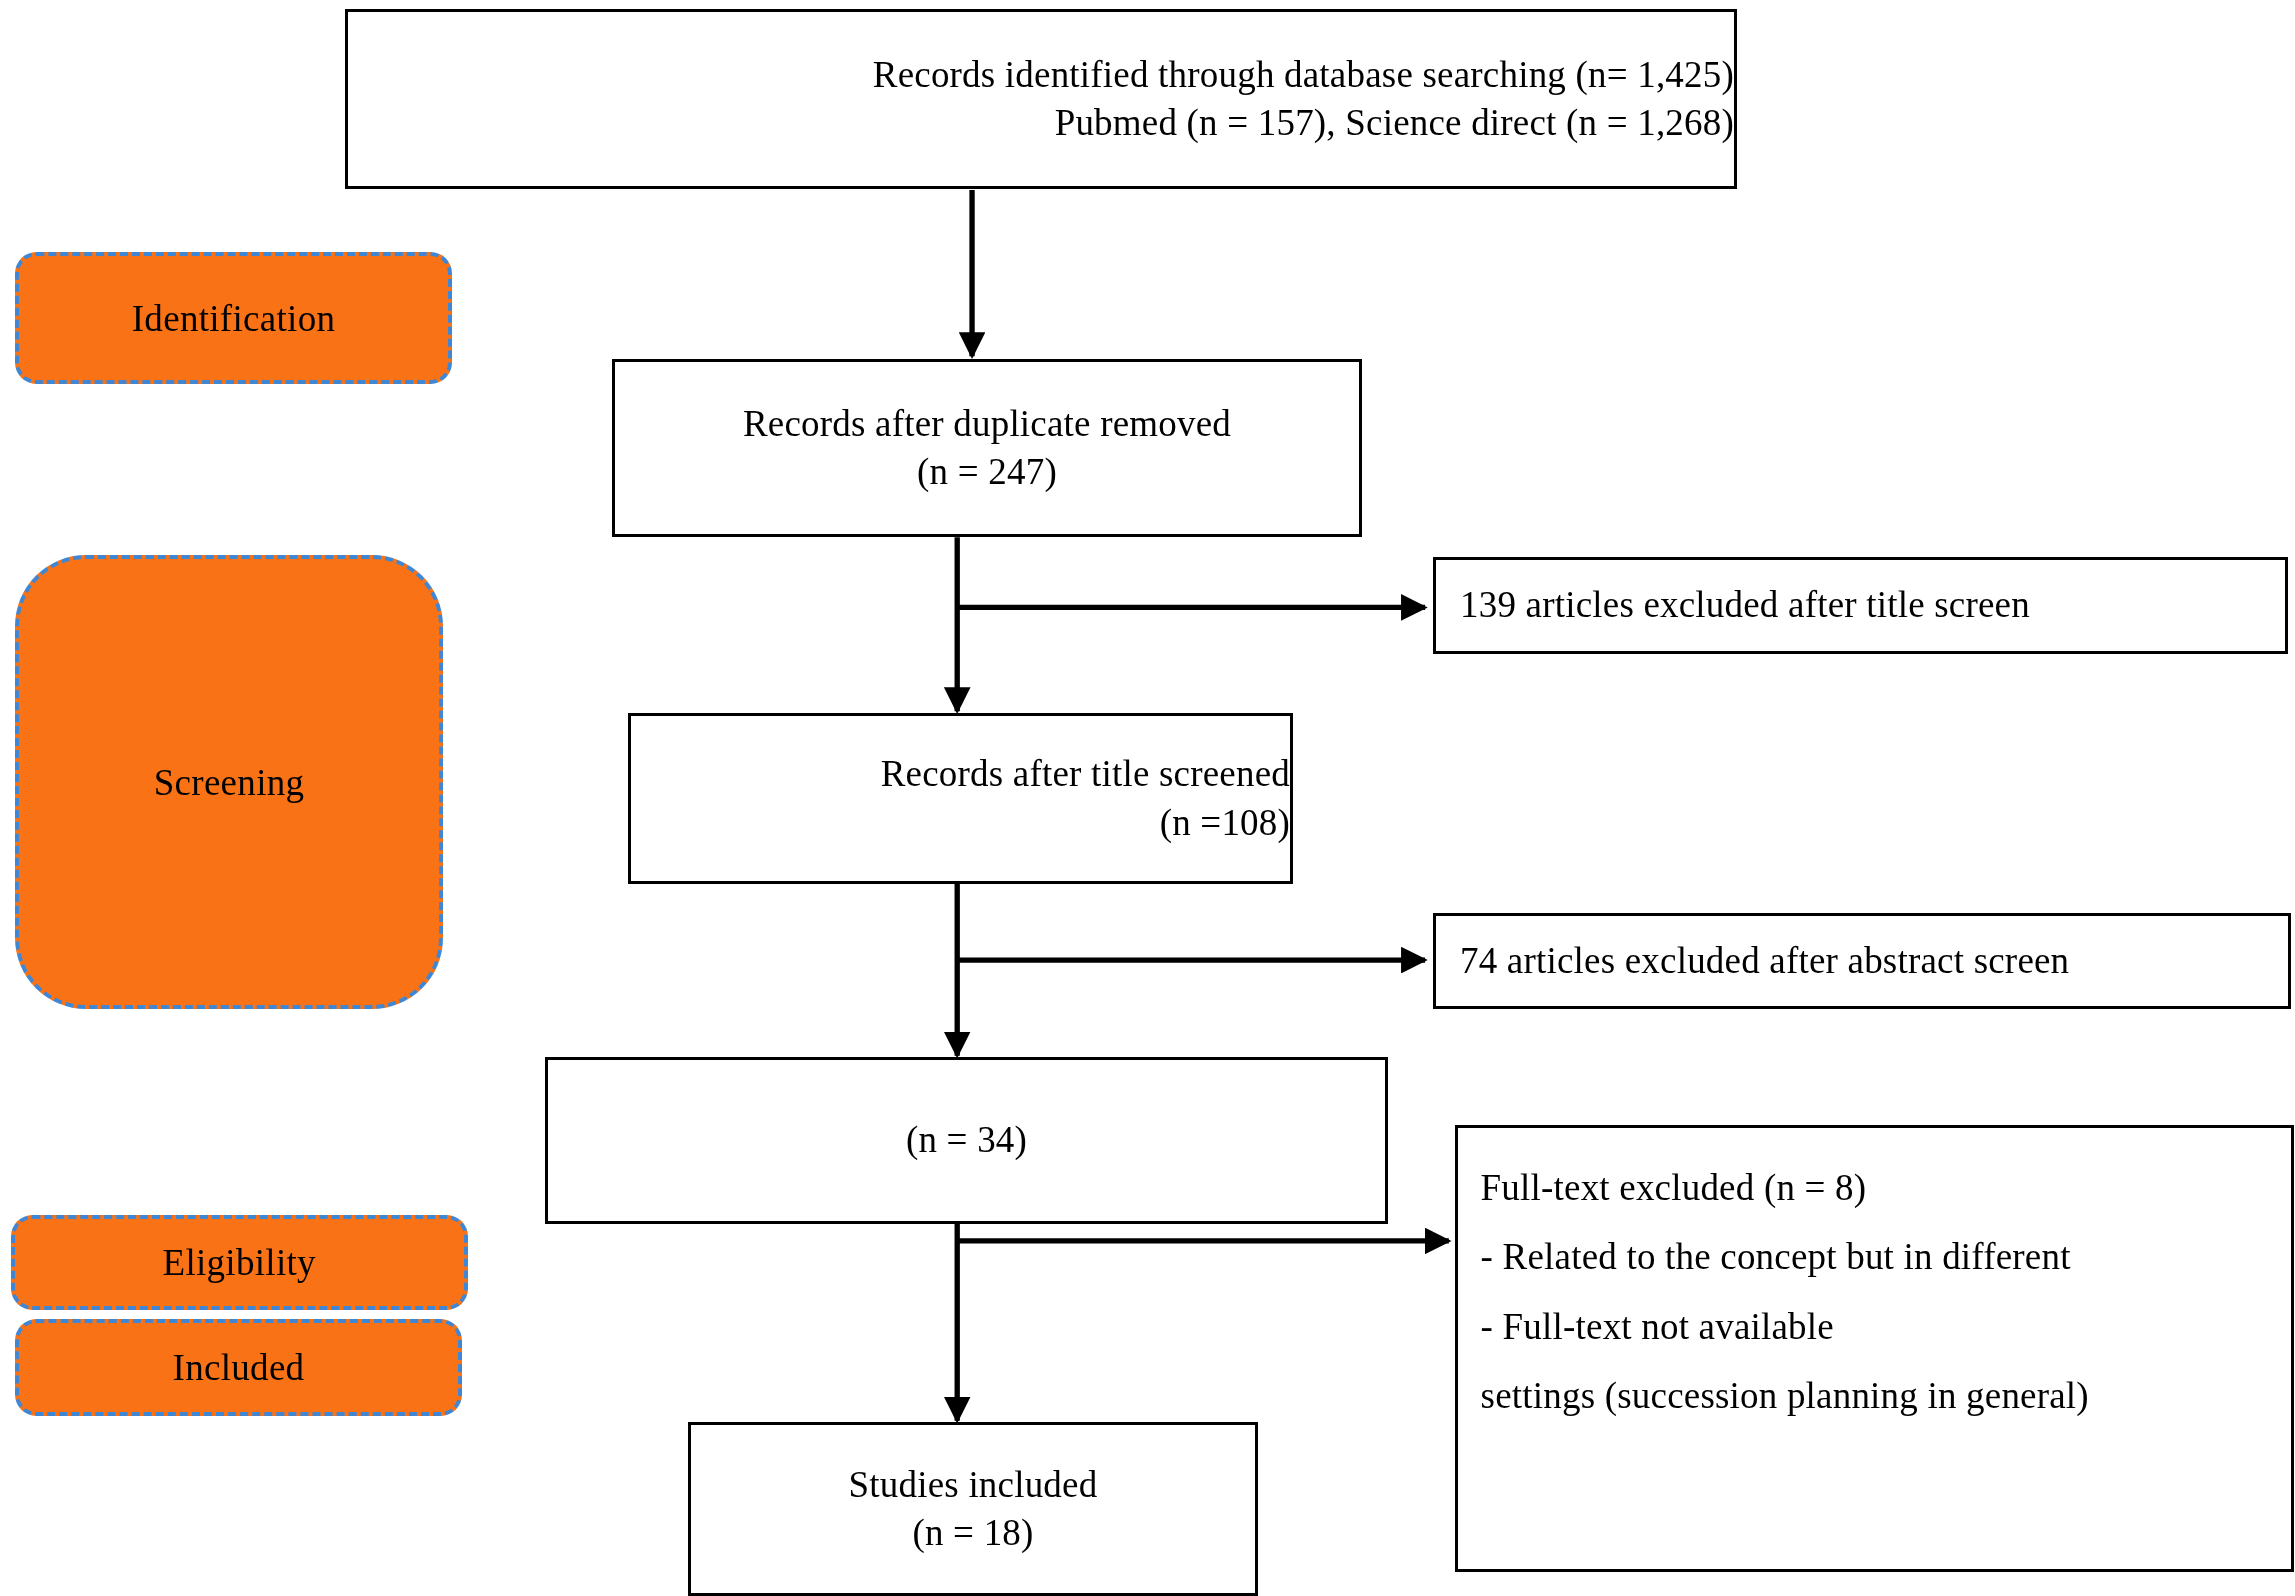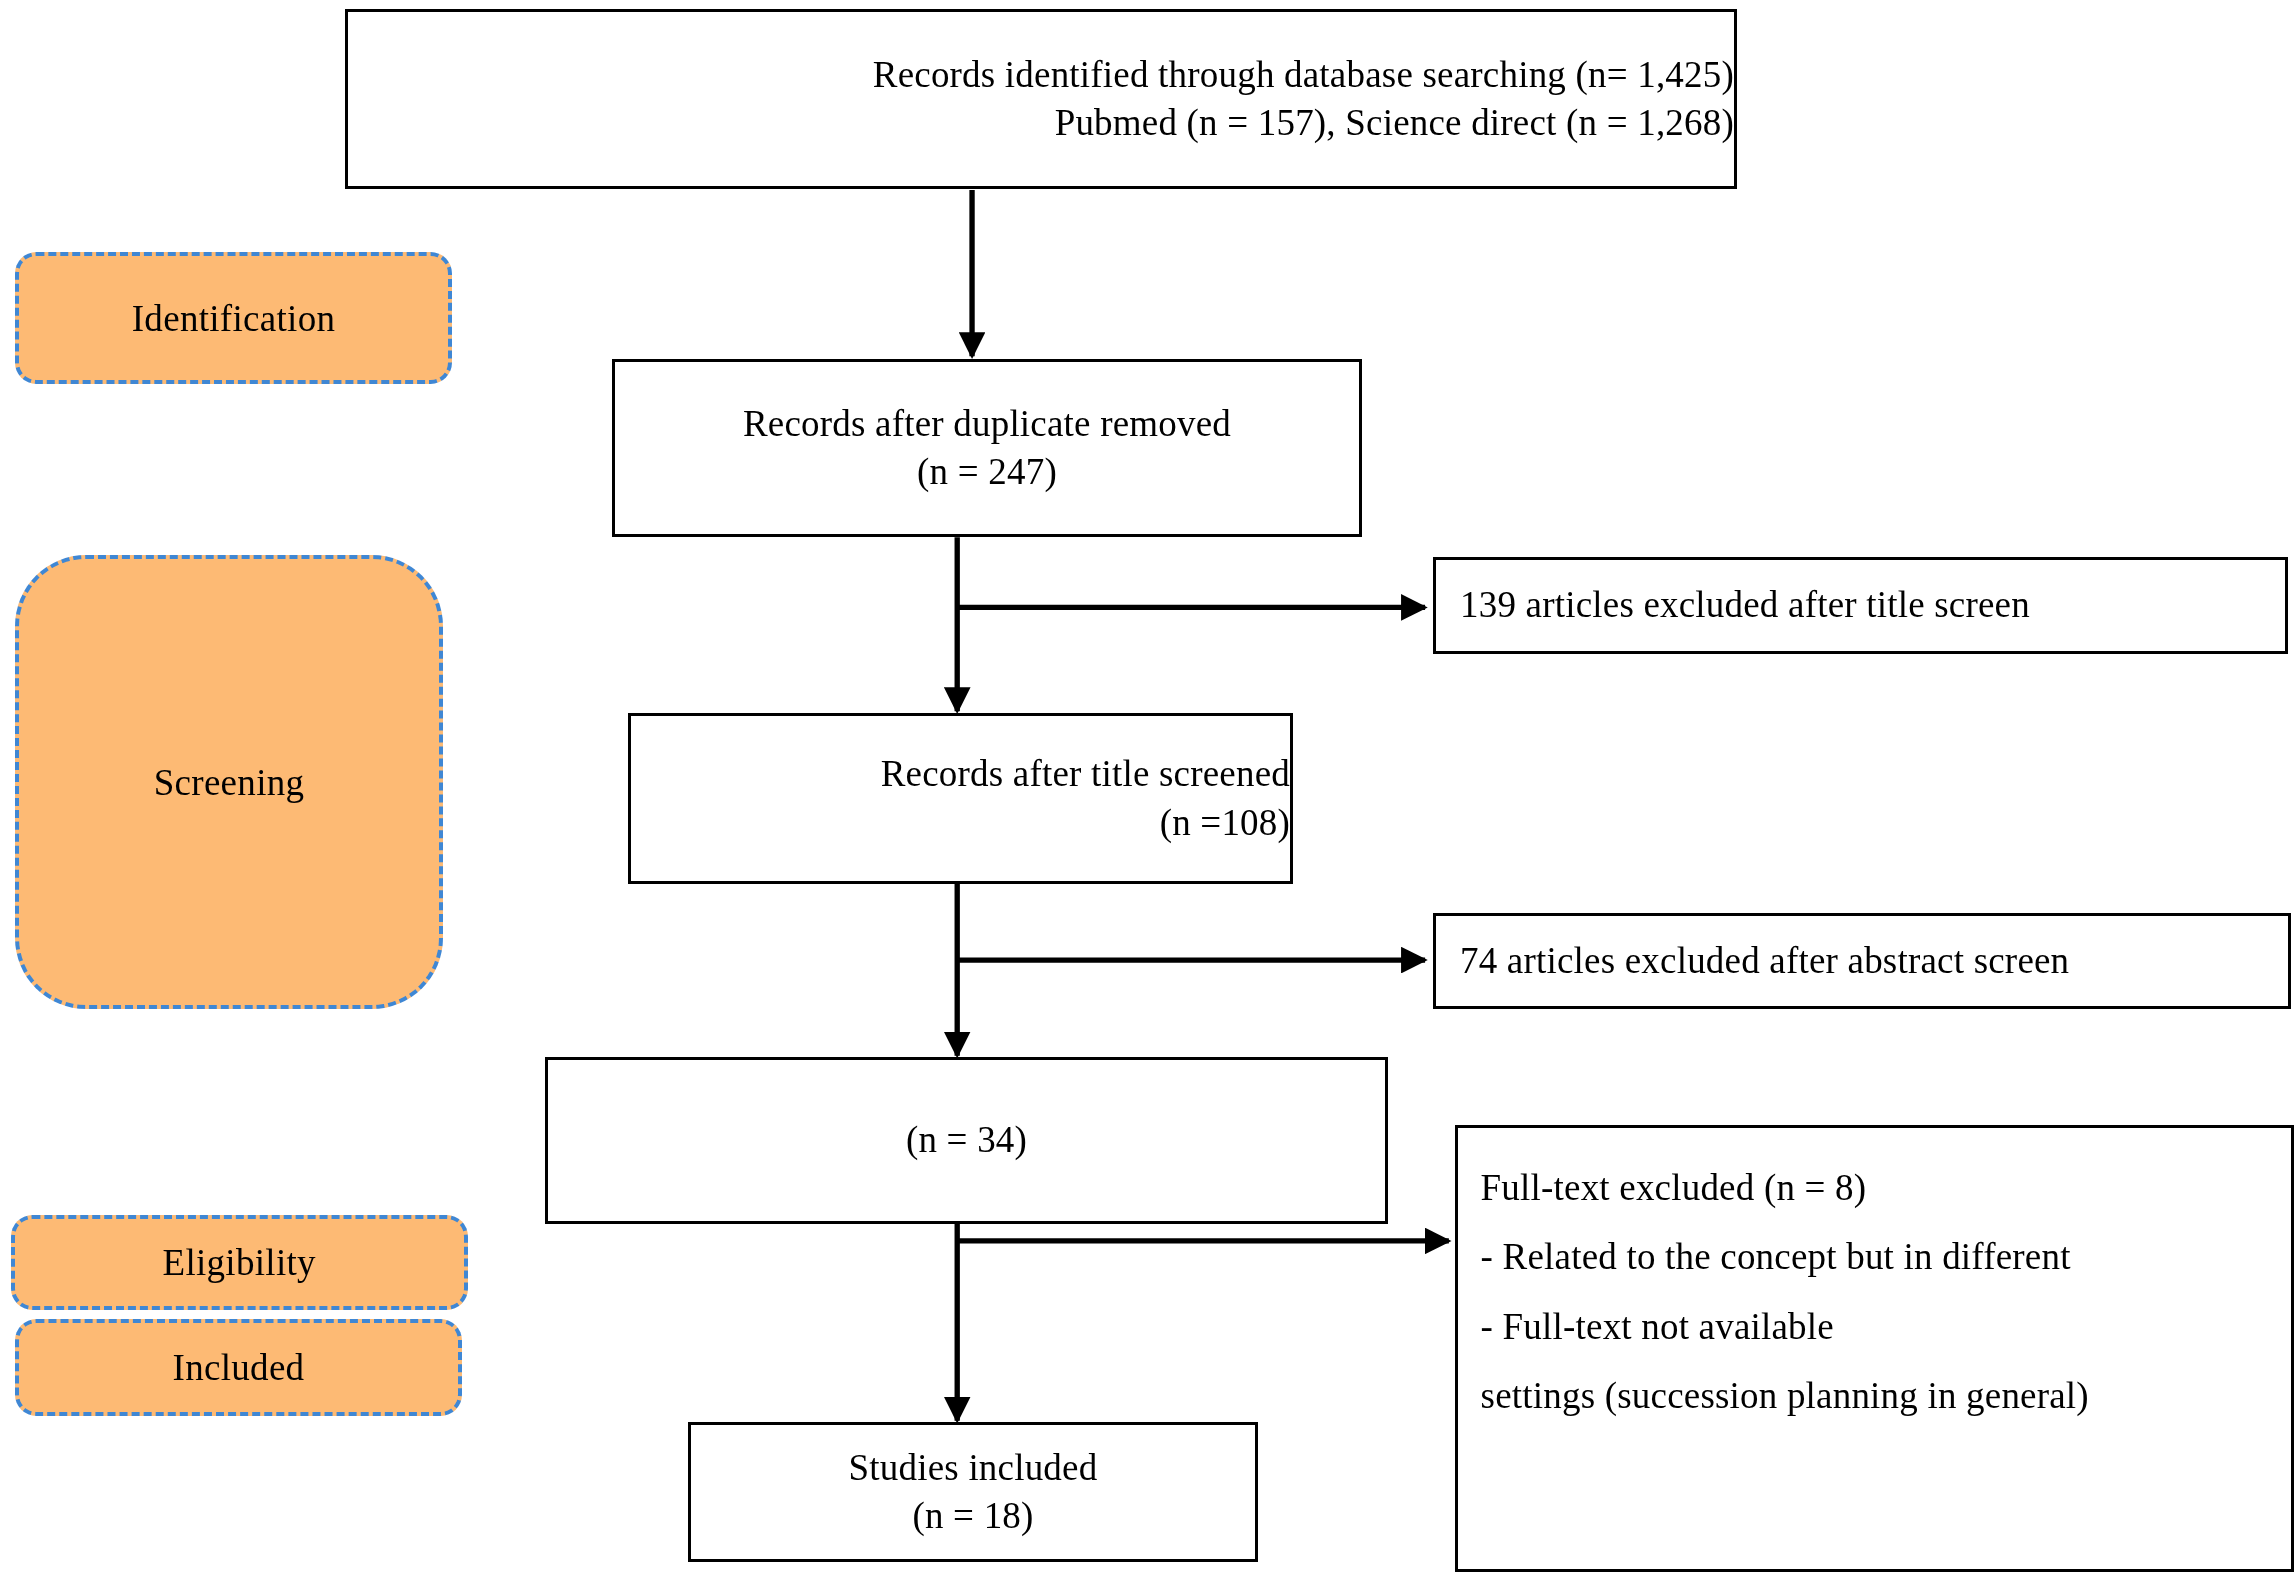--- a/index.html
+++ b/index.html
@@ -50,21 +50,21 @@
     align-items: flex-start;
     text-align: left;
     padding-left: 24px;
   }
 
   
   .stage {
     position: absolute;
     box-sizing: border-box;
     border: 4.2px dashed #3f87d4;
-    background: #fdba74;
+    background: #f97316;
     display: flex;
     align-items: center;
     justify-content: center;
     font-size: 37px;
     color: #000000;
     letter-spacing: 0.3px;
   }
   .stage.round-sm { border-radius: 21.4px; }
   .stage.round-lg { border-radius: 71px; }
 
@@ -128,21 +128,21 @@
 
   <div class="box" style="left:628px; top:713px; width:665px; height:171px;align-items:flex-end;">
     <span class="line">Records after title screened</span>
     <span class="line">(n =108)</span>
   </div>
 
   <div class="box" style="left:545px; top:1057px; width:843px; height:167px;">
     <span class="line">(n = 34)</span>
   </div>
 
-  <div class="box" style="left:688px; top:1422px; width:570px; height:140px;text-align:right;">
+  <div class="box" style="left:688px; top:1422px; width:570px; height:174px;text-align:right;">
     <span class="line">Studies included</span>
     <span class="line">(n = 18)</span>
   </div>
 
   <div class="box pad-left" style="left:1433px; top:557px; width:855px; height:97px;">
     <span class="line">139 articles excluded after title screen</span>
   </div>
 
   <div class="box pad-left" style="left:1433px; top:913px; width:858px; height:96px;">
     <span class="line">74 articles excluded after abstract screen</span>

